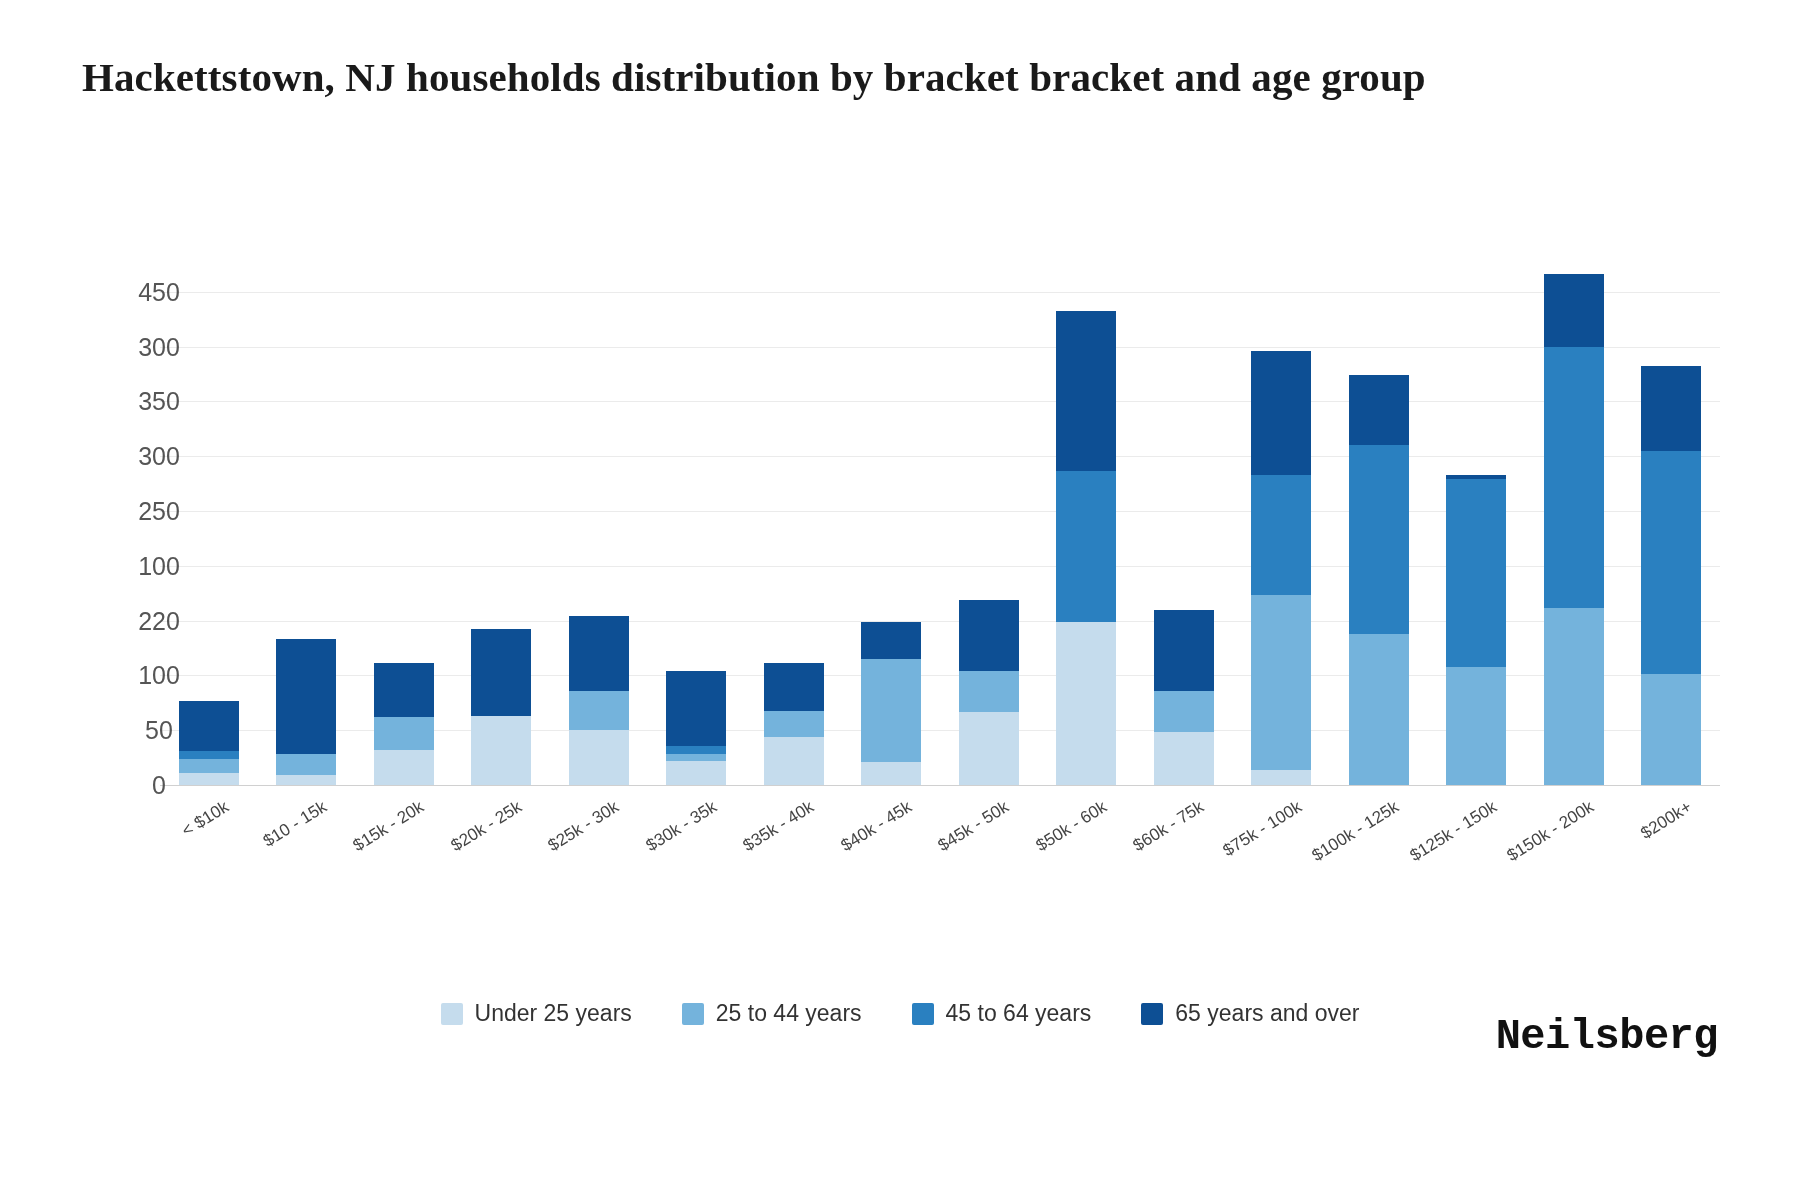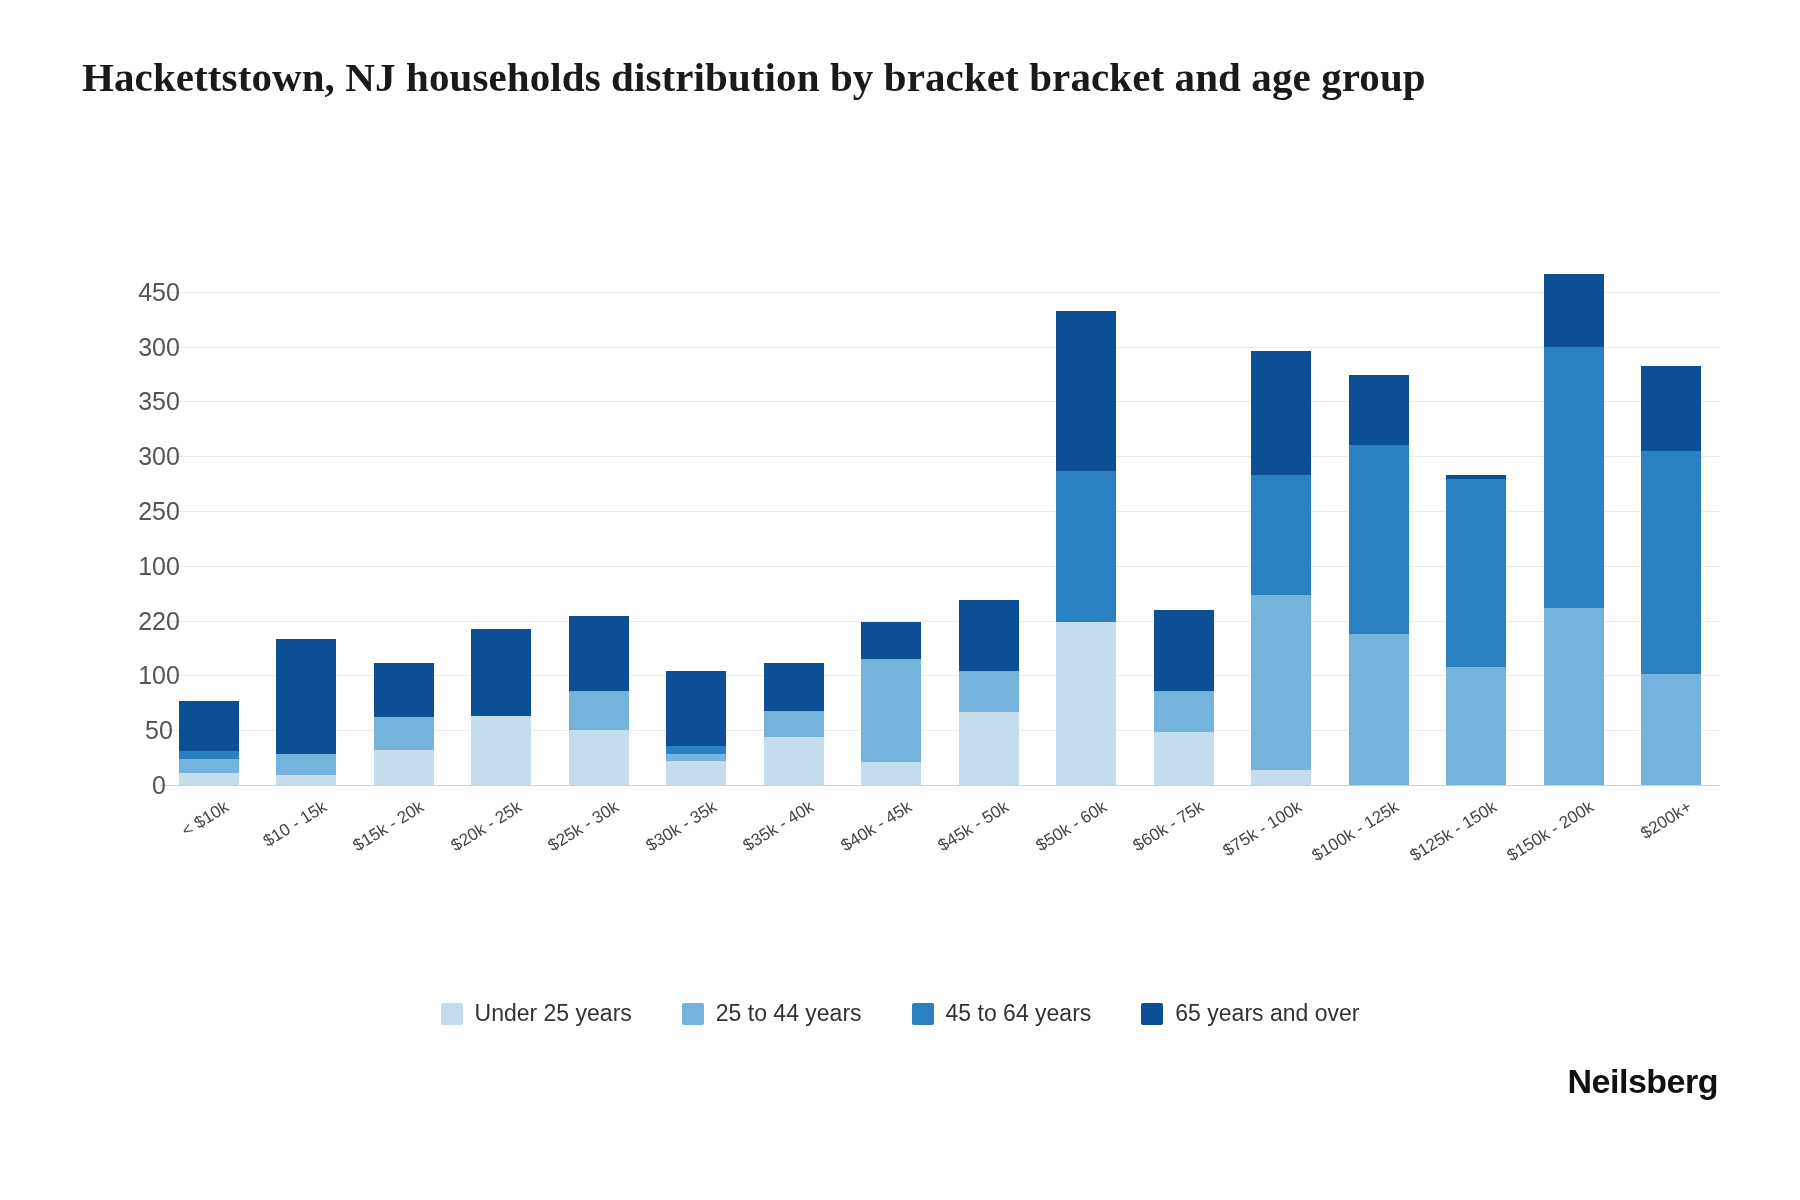--- a/index.html
+++ b/index.html
@@ -119,23 +119,23 @@
   #source {
     position: absolute;
     left: 92px;
     top: 1078px;
     font-size: 23px;
     color: #666666;
   }
   #brand {
     position: absolute;
     right: 82px;
-    top: 1062px;
-    font-family: Liberation Sans, sans-serif;
-    font-size: 34px;
+    top: 1013px;
+    font-family: Liberation Mono, monospace;
+    font-size: 42px;
     font-weight: bold;
     color: #111111;
     letter-spacing: -0.5px;
   }
 </style>
 </head>
 <body>
 
 <div id="page">
 

